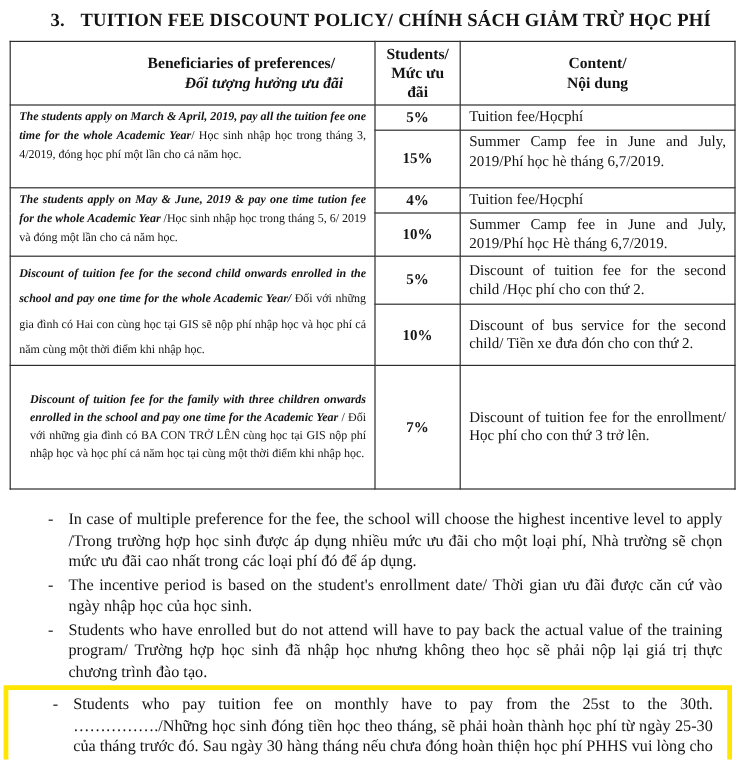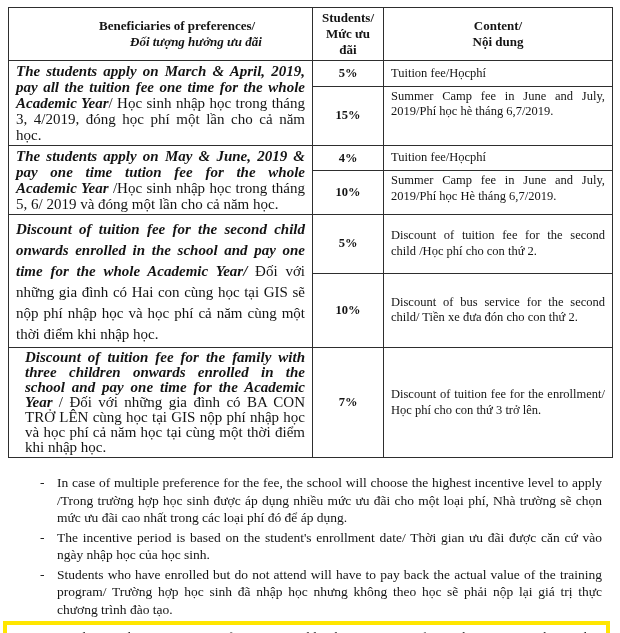--- a/index.html
+++ b/index.html
@@ -38,25 +38,25 @@
     overflow: hidden;
   }
   th {
     font-size: 13px;
     font-weight: bold;
     padding: 2px 4px;
     text-align: center;
     vertical-align: middle;
     line-height: 16px;
   }
-  th.col-bene { text-align: left; padding-left: 90px; }
+  th.col-bene { text-align: left; padding-left: 114px; }
   th .vi-it { font-style: italic; margin-left: 31px; }
 
   td.bene {
-    font-size: 15px;
+    font-size: 10px;
     padding: 2px 7px 2px 7px;
     text-align: justify;
     vertical-align: top;
     line-height: 16px;
   }
   td.bene.roomy { line-height: 21px; padding-top: 4px; }
   td.bene.tight { line-height: 15px; vertical-align: middle; padding-left: 16px; }
   td.disc {
     font-size: 12.5px;
     font-weight: bold;
@@ -111,20 +111,23 @@
     margin: 3px 0 0 -5px;
     padding: 3px 4px 5px 5px;
   }
   .highlight-box .note-item { margin-bottom: 0; }
 </style>
 </head>
 <body>
 
 <div class="page">
 
+  <h1 class="title">
+    <span class="num">3.</span><span>TUITION FEE DISCOUNT POLICY/ CHÍNH SÁCH GIẢM TRỪ HỌC PHÍ</span>
+  </h1>
 
   <table class="policy">
     <colgroup>
       <col style="width:304px">
       <col style="width:71px">
       <col style="width:229px">
     </colgroup>
     <thead>
       <tr class="h-header">
         <th class="col-bene">

